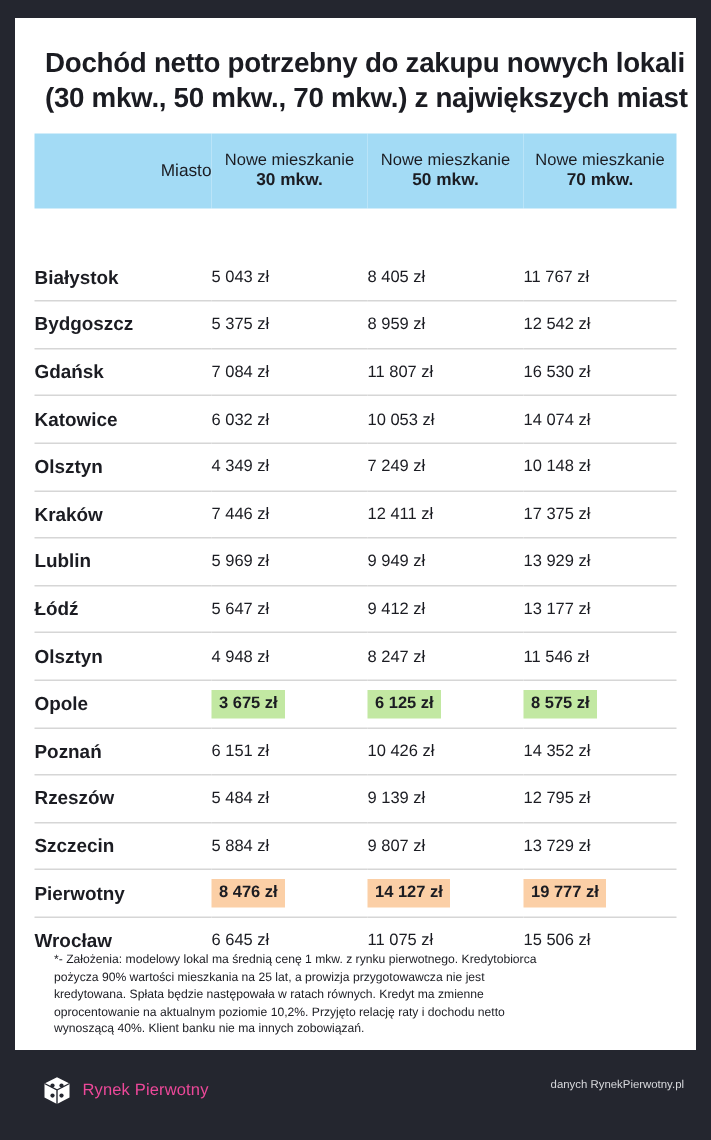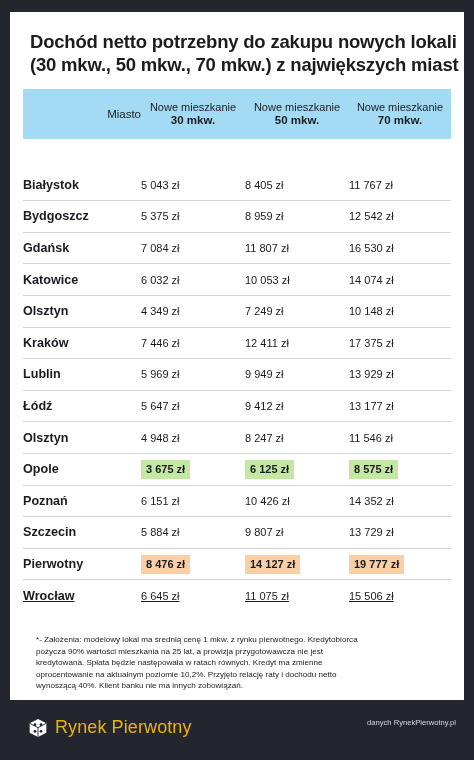--- a/index.html
+++ b/index.html
@@ -79,21 +79,20 @@
   }
   table.data-table tbody td {
     height: 30.6px;
     border-bottom: 1.4px solid #D6D6D6;
     padding: 0;
     vertical-align: middle;
     color: #1B1C22;
   }
   table.data-table tbody tr:last-child td {
     border-bottom: none;
-    text-decoration: underline;
   }
   td.city {
     font-size: 12.6px;
     font-weight: bold;
     padding-left: 28px;
     text-align: left;
   }
   td.val {
     font-size: 11px;
     font-weight: normal;
@@ -139,22 +138,22 @@
     display: flex;
     align-items: center;
     gap: 7px;
   }
   .brand .logo-cube {
     width: 20px;
     height: 20px;
     display: block;
   }
   .brand .brand-name {
-    font-size: 18px;
-    color: #eab308;
+    font-size: 11px;
+    color: #ec4899;
     letter-spacing: 0.1px;
   }
   .source {
     position: absolute;
     right: 18px;
     top: 718px;
     width: 180px;
     text-align: right;
     font-size: 7.6px;
     line-height: 10px;
@@ -262,20 +261,26 @@
             <td class="val"><span class="chip green">6 125 zł</span></td>
             <td class="val"><span class="chip green">8 575 zł</span></td>
           </tr>
           <tr>
             <td class="city">Poznań</td>
             <td class="val">6 151 zł</td>
             <td class="val">10 426 zł</td>
             <td class="val">14 352 zł</td>
           </tr>
           <tr>
+            <td class="city">Rzeszów</td>
+            <td class="val">5 484 zł</td>
+            <td class="val">9 139 zł</td>
+            <td class="val">12 795 zł</td>
+          </tr>
+          <tr>
             <td class="city">Szczecin</td>
             <td class="val">5 884 zł</td>
             <td class="val">9 807 zł</td>
             <td class="val">13 729 zł</td>
           </tr>
           <tr>
             <td class="city">Pierwotny</td>
             <td class="val"><span class="chip orange">8 476 zł</span></td>
             <td class="val"><span class="chip orange">14 127 zł</span></td>
             <td class="val"><span class="chip orange">19 777 zł</span></td>

